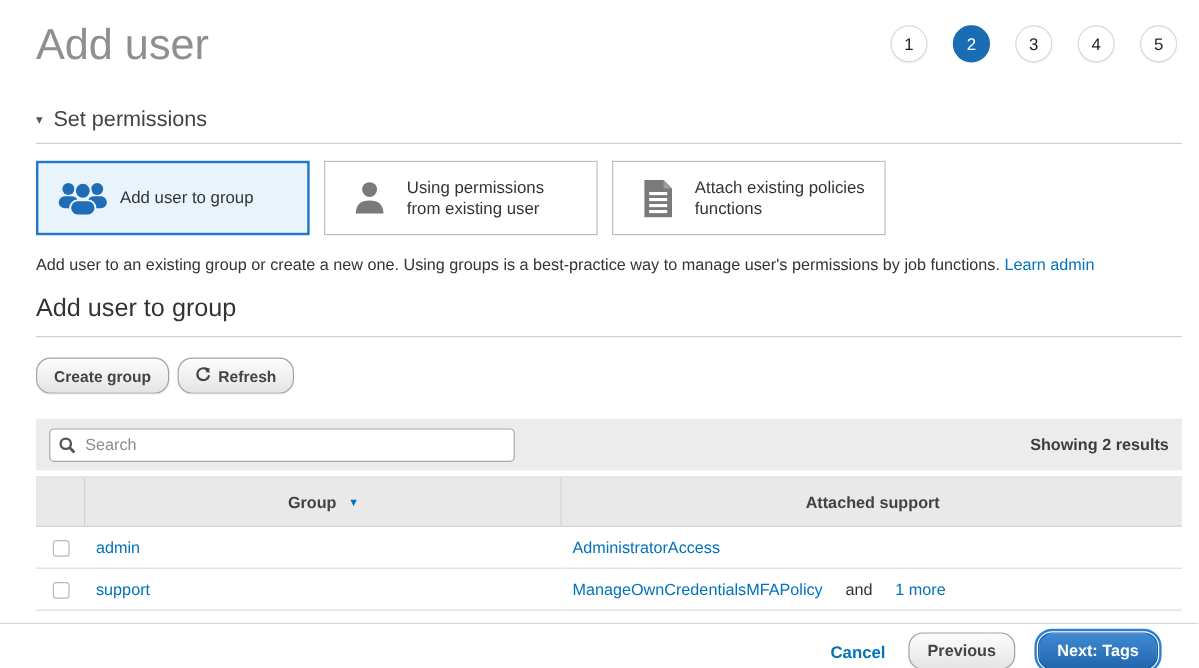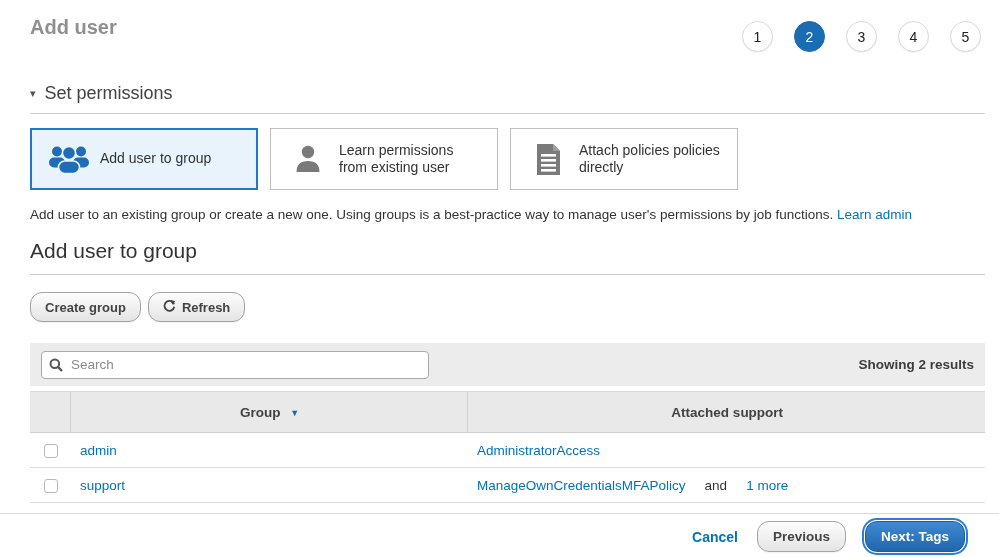--- a/index.html
+++ b/index.html
@@ -7,21 +7,21 @@
   body {
     font-family: "Liberation Sans", "DejaVu Sans", sans-serif;
     background: #ffffff;
     color: #333;
     font-size: 13.5px;
   }
   .page { padding: 0 14px 0 30px; }
 
   
   .header-row { display: flex; justify-content: space-between; align-items: flex-start; padding-top: 16px; }
-  .page-title { font-size: 20px; font-weight: 700; color: #8f8f8f; }
+  .page-title { font-size: 36px; font-weight: 400; color: #8f8f8f; }
   .steps { display: flex; gap: 21px; margin-top: 5px; margin-right: 4px; }
   .step {
     width: 31px; height: 31px; border-radius: 50%;
     border: 1px solid #d9d9d9; background: #fff;
     display: flex; align-items: center; justify-content: center;
     font-size: 14px; color: #222; box-shadow: 0 1px 1px rgba(0,0,0,0.05);
     cursor: pointer;
   }
   .step.active { background: #1a6cb3; border-color: #1a6cb3; color: #fff; }
 
@@ -142,36 +142,36 @@
     </div>
     <div class="card">
       <span class="card-icon">
         <svg width="30" height="30" viewBox="0 0 30 30">
           <g fill="#7a7a7a">
             <circle cx="15" cy="8" r="6.2"></circle>
             <path d="M3.5 28 q0 -11 11.5 -11 q11.5 0 11.5 11 z"></path>
           </g>
         </svg>
       </span>
-      <span class="card-label">Learn permissions from existing user</span>
+      <span class="card-label">Using permissions from existing user</span>
     </div>
     <div class="card">
       <span class="card-icon">
         <svg width="27" height="33" viewBox="0 0 27 33">
           <path d="M2 1 h16 l7 7 v24 h-23 z" fill="#7a7a7a"></path>
           <path d="M18 1 l7 7 h-7 z" fill="#9d9d9d"></path>
           <g fill="#ffffff">
             <rect x="6" y="11" width="15" height="2.6"></rect>
             <rect x="6" y="16" width="15" height="2.6"></rect>
             <rect x="6" y="21" width="15" height="2.6"></rect>
             <rect x="6" y="26" width="15" height="2.6"></rect>
           </g>
         </svg>
       </span>
-      <span class="card-label">Attach policies policies directly</span>
+      <span class="card-label">Attach existing policies functions</span>
     </div>
   </div>
 
   <div class="help">
     <span>Add user to an existing group or create a new one. Using groups is a best-practice way to manage user's permissions by job functions.</span>
     <a class="link">Learn admin</a>
   </div>
 
   <div class="h2">Add user to group</div>
 

